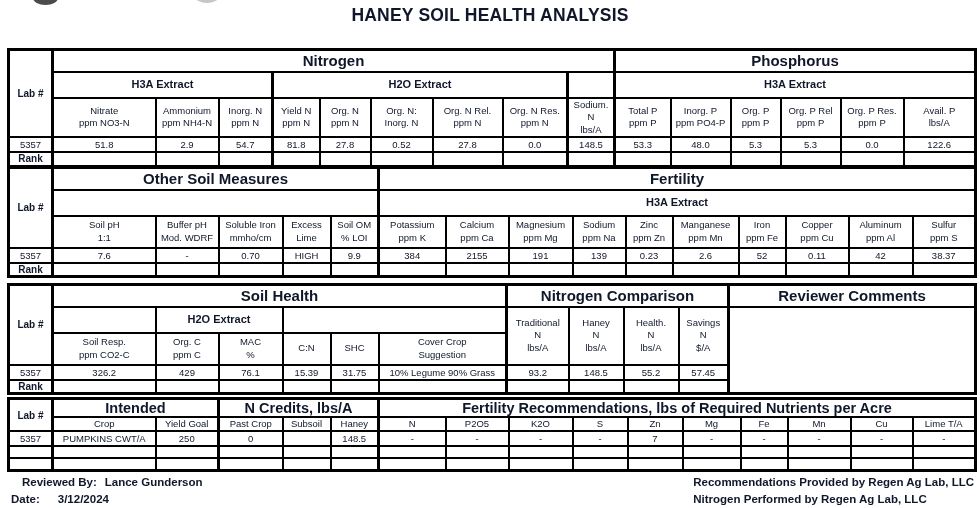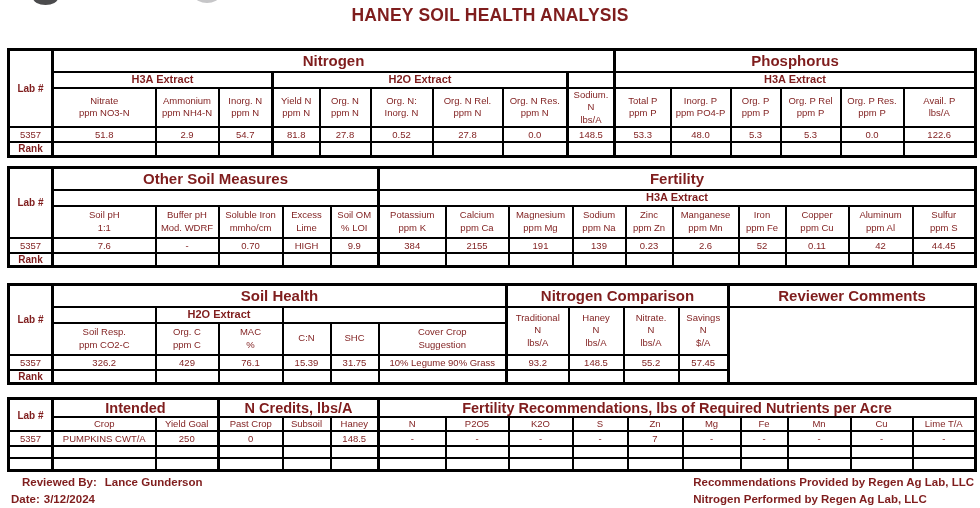--- a/index.html
+++ b/index.html
@@ -1,37 +1,37 @@
 <!DOCTYPE html>
 <html><head>
 <meta charset="utf-8">
 <style>
   html,body{margin:0;padding:0;background:#fff;}
   .sheet{position:relative;width:980px;height:508px;background:#fff;overflow:hidden;
-         font-family:"Liberation Sans",sans-serif;color:#7f1d1d;}
+         font-family:"Liberation Sans",sans-serif;color:#0f172a;}
   .frag{position:absolute;border-radius:50%;}
   .pgtitle{position:absolute;top:5px;left:0;width:100%;text-align:center;
            font-size:17.5px;font-weight:bold;letter-spacing:.2px;}
   table{position:absolute;left:7px;border-collapse:collapse;table-layout:fixed;
         background:#fff;border:3px solid #000;}
   #t1{top:48px;} #t2{top:166px;} #t3{top:283px;} #t4{top:397px;}
   th,td{border:2px solid #000;padding:0 1px;text-align:center;vertical-align:middle;overflow:hidden;}
   .g{font-size:15px;font-weight:bold;line-height:1;}
   .g2{font-size:14.5px;font-weight:bold;line-height:1;}
   .e{font-size:11px;font-weight:bold;line-height:1;}
   .h{font-size:9.5px;font-weight:normal;white-space:pre-line;line-height:1.32;}
   .v{font-size:9.5px;font-weight:normal;white-space:nowrap;}
   .lab{font-size:10px;font-weight:bold;}
   .labcol{border-right-width:3px;}
   .t{border-left-width:3px;}
-  tr.rt{height:22px;} tr.re{height:16px;} tr.rh{height:32px;}
+  tr.rt{height:22px;} tr.re{height:26px;} tr.rh{height:32px;}
   tr.rd{height:15px;padding-left:31px;} tr.rr{height:14px;}
   tr.rt4{height:18px;} tr.rh4{height:13px;} tr.rb4{height:12px;}
   .footL{position:absolute;left:11px;top:474px;font-size:11.5px;font-weight:bold;line-height:1.45;}
-  .footL .lbl1{margin-right:8px;padding-left:11px;} .footL .lbl2{margin-right:4px;}
+  .footL .lbl1{margin-right:8px;padding-left:11px;} .footL .lbl2{margin-right:18px;}
   .footR{position:absolute;right:6px;top:474px;font-size:11.5px;font-weight:bold;line-height:1.45;}
 </style>
 </head>
 <body>
 
 <div class="sheet">
 
   <div class="frag" style="left:33px;top:-9px;width:25px;height:14px;background:#4b4b4d;"></div>
   <div class="frag" style="left:195px;top:-10px;width:24px;height:13px;background:#c6c6c8;"></div>
 
@@ -209,21 +209,21 @@
       <td class="v">9.9</td>
       <td class="v t">384</td>
       <td class="v">2155</td>
       <td class="v">191</td>
       <td class="v">139</td>
       <td class="v">0.23</td>
       <td class="v">2.6</td>
       <td class="v">52</td>
       <td class="v">0.11</td>
       <td class="v">42</td>
-      <td class="v">44.45</td>
+      <td class="v">38.37</td>
     </tr>
     <tr class="rr">
       <td class="lab labcol">Rank</td>
       <td class="v"></td>
       <td class="v"></td>
       <td class="v"></td>
       <td class="v"></td>
       <td class="v"></td>
       <td class="v t"></td>
       <td class="v"></td>
@@ -264,21 +264,21 @@
     <tr class="re">
       <th class="e"></th>
       <th class="e" colspan="2">H2O Extract</th>
       <th class="e" colspan="3"></th>
       <th class="h t" rowspan="2">Traditional
 N
 lbs/A</th>
       <th class="h" rowspan="2">Haney
 N
 lbs/A</th>
-      <th class="h" rowspan="2">Nitrate.
+      <th class="h" rowspan="2">Health.
 N
 lbs/A</th>
       <th class="h" rowspan="2">Savings
 N
 $/A</th>
       <td class="v t" rowspan="4"></td>
     </tr>
     <tr class="rh">
       <th class="h">Soil Resp.
 ppm CO2-C</th>

